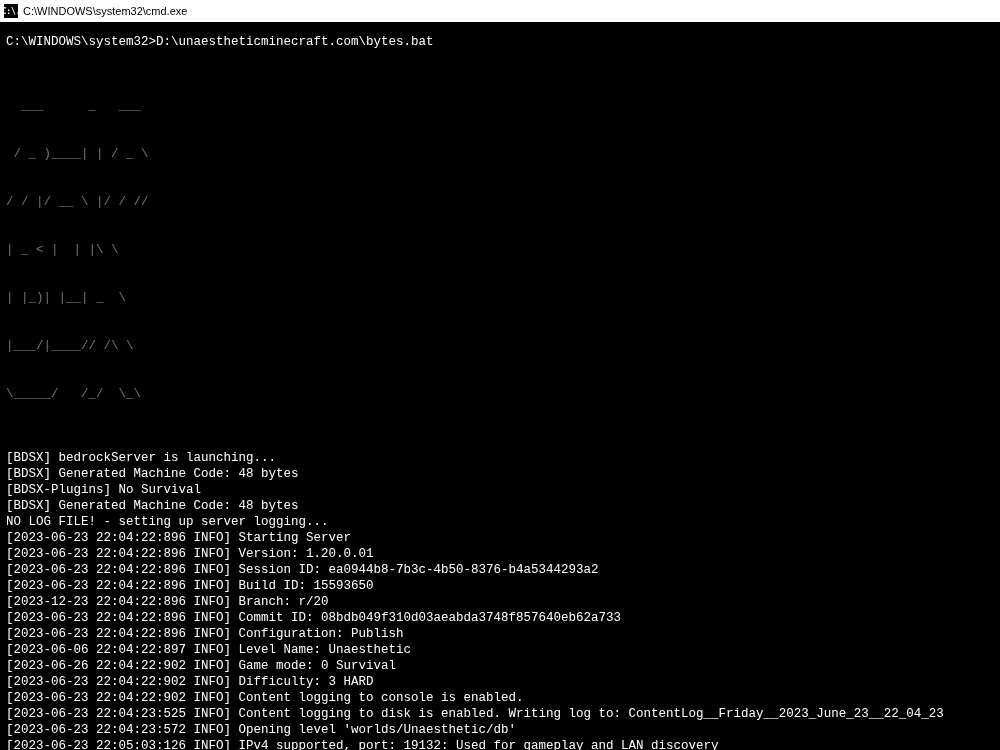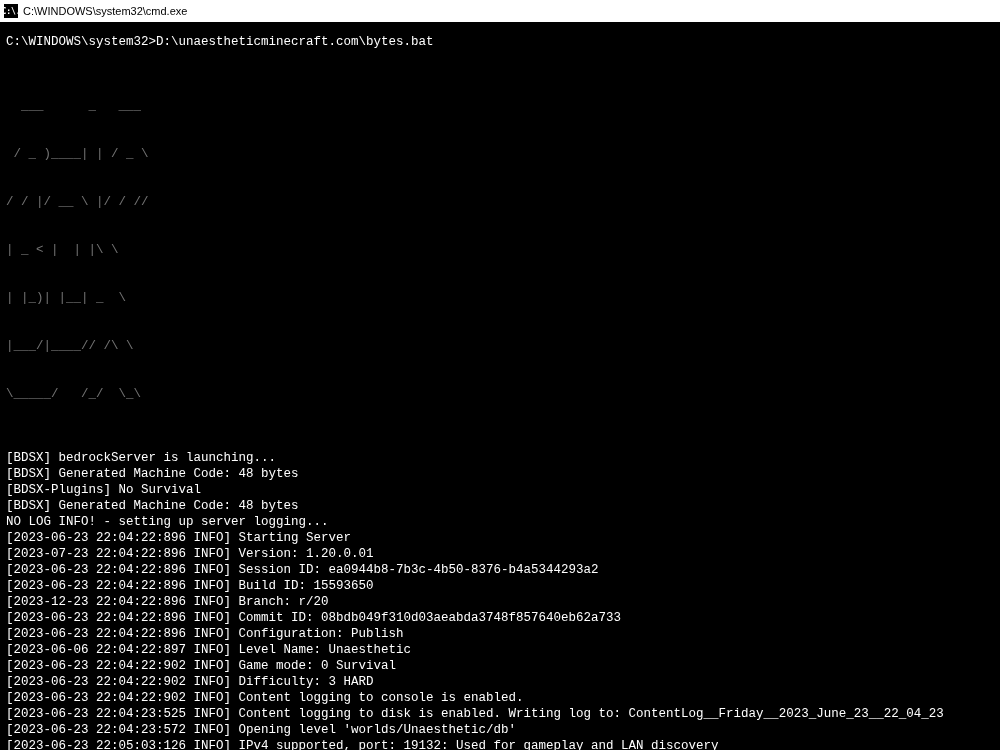--- a/index.html
+++ b/index.html
@@ -70,29 +70,29 @@
     <div class="line">|___/|____// /\ \</div>
     <div class="line">\_____/   /_/  \_\</div>
   </div>
 
   <div class="line">&nbsp;</div>
 
   <div class="line">[BDSX] bedrockServer is launching...</div>
   <div class="line">[BDSX] Generated Machine Code: 48 bytes</div>
   <div class="line">[BDSX-Plugins] No Survival</div>
   <div class="line">[BDSX] Generated Machine Code: 48 bytes</div>
-  <div class="line">NO LOG INFO! - setting up server logging...</div>
+  <div class="line">NO LOG FILE! - setting up server logging...</div>
   <div class="line">[2023-06-23 22:04:22:896 INFO] Starting Server</div>
-  <div class="line">[2023-07-23 22:04:22:896 INFO] Version: 1.20.0.01</div>
+  <div class="line">[2023-06-23 22:04:22:896 INFO] Version: 1.20.0.01</div>
   <div class="line">[2023-06-23 22:04:22:896 INFO] Session ID: ea0944b8-7b3c-4b50-8376-b4a5344293a2</div>
   <div class="line">[2023-06-23 22:04:22:896 INFO] Build ID: 15593650</div>
   <div class="line">[2023-12-23 22:04:22:896 INFO] Branch: r/20</div>
   <div class="line">[2023-06-23 22:04:22:896 INFO] Commit ID: 08bdb049f310d03aeabda3748f857640eb62a733</div>
   <div class="line">[2023-06-23 22:04:22:896 INFO] Configuration: Publish</div>
   <div class="line">[2023-06-06 22:04:22:897 INFO] Level Name: Unaesthetic</div>
-  <div class="line">[2023-06-23 22:04:22:902 INFO] Game mode: 0 Survival</div>
+  <div class="line">[2023-06-26 22:04:22:902 INFO] Game mode: 0 Survival</div>
   <div class="line">[2023-06-23 22:04:22:902 INFO] Difficulty: 3 HARD</div>
   <div class="line">[2023-06-23 22:04:22:902 INFO] Content logging to console is enabled.</div>
   <div class="line">[2023-06-23 22:04:23:525 INFO] Content logging to disk is enabled. Writing log to: ContentLog__Friday__2023_June_23__22_04_23</div>
   <div class="line">[2023-06-23 22:04:23:572 INFO] Opening level 'worlds/Unaesthetic/db'</div>
   <div class="line">[2023-06-23 22:05:03:126 INFO] IPv4 supported, port: 19132: Used for gameplay and LAN discovery</div>
 
 </div>
 
 </body></html>

